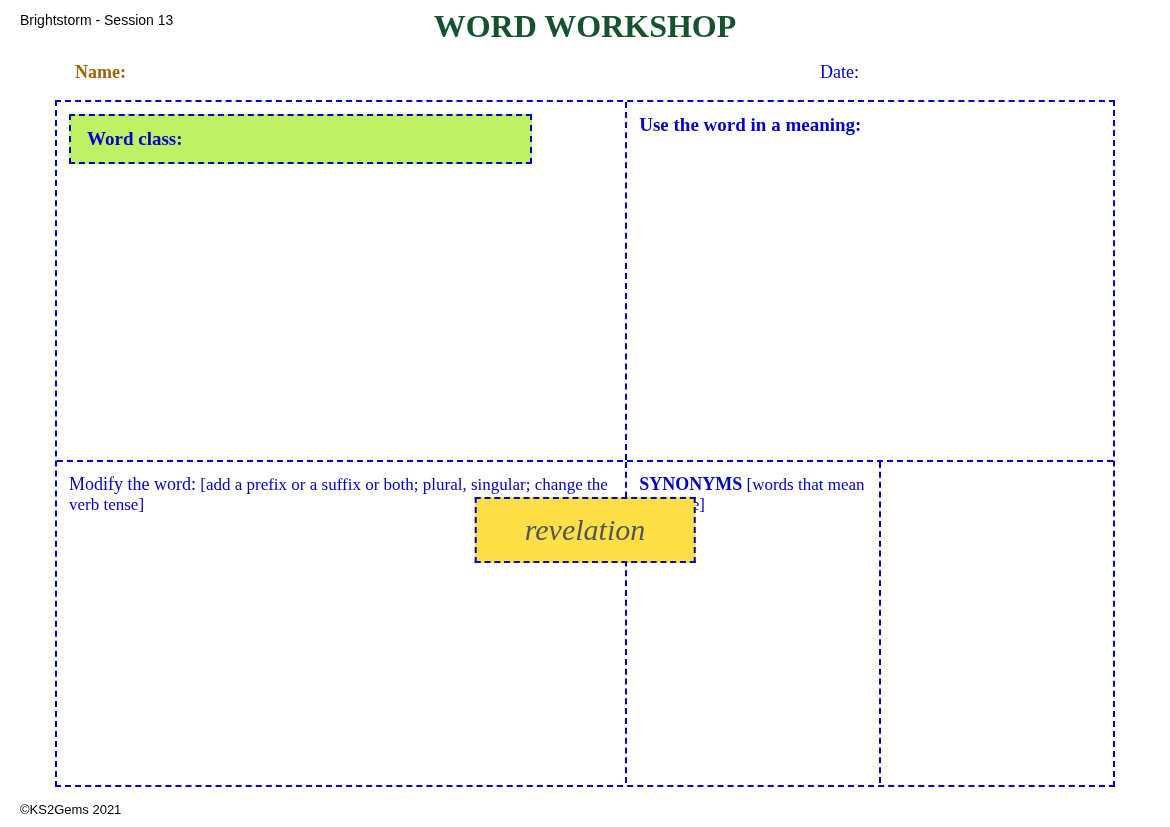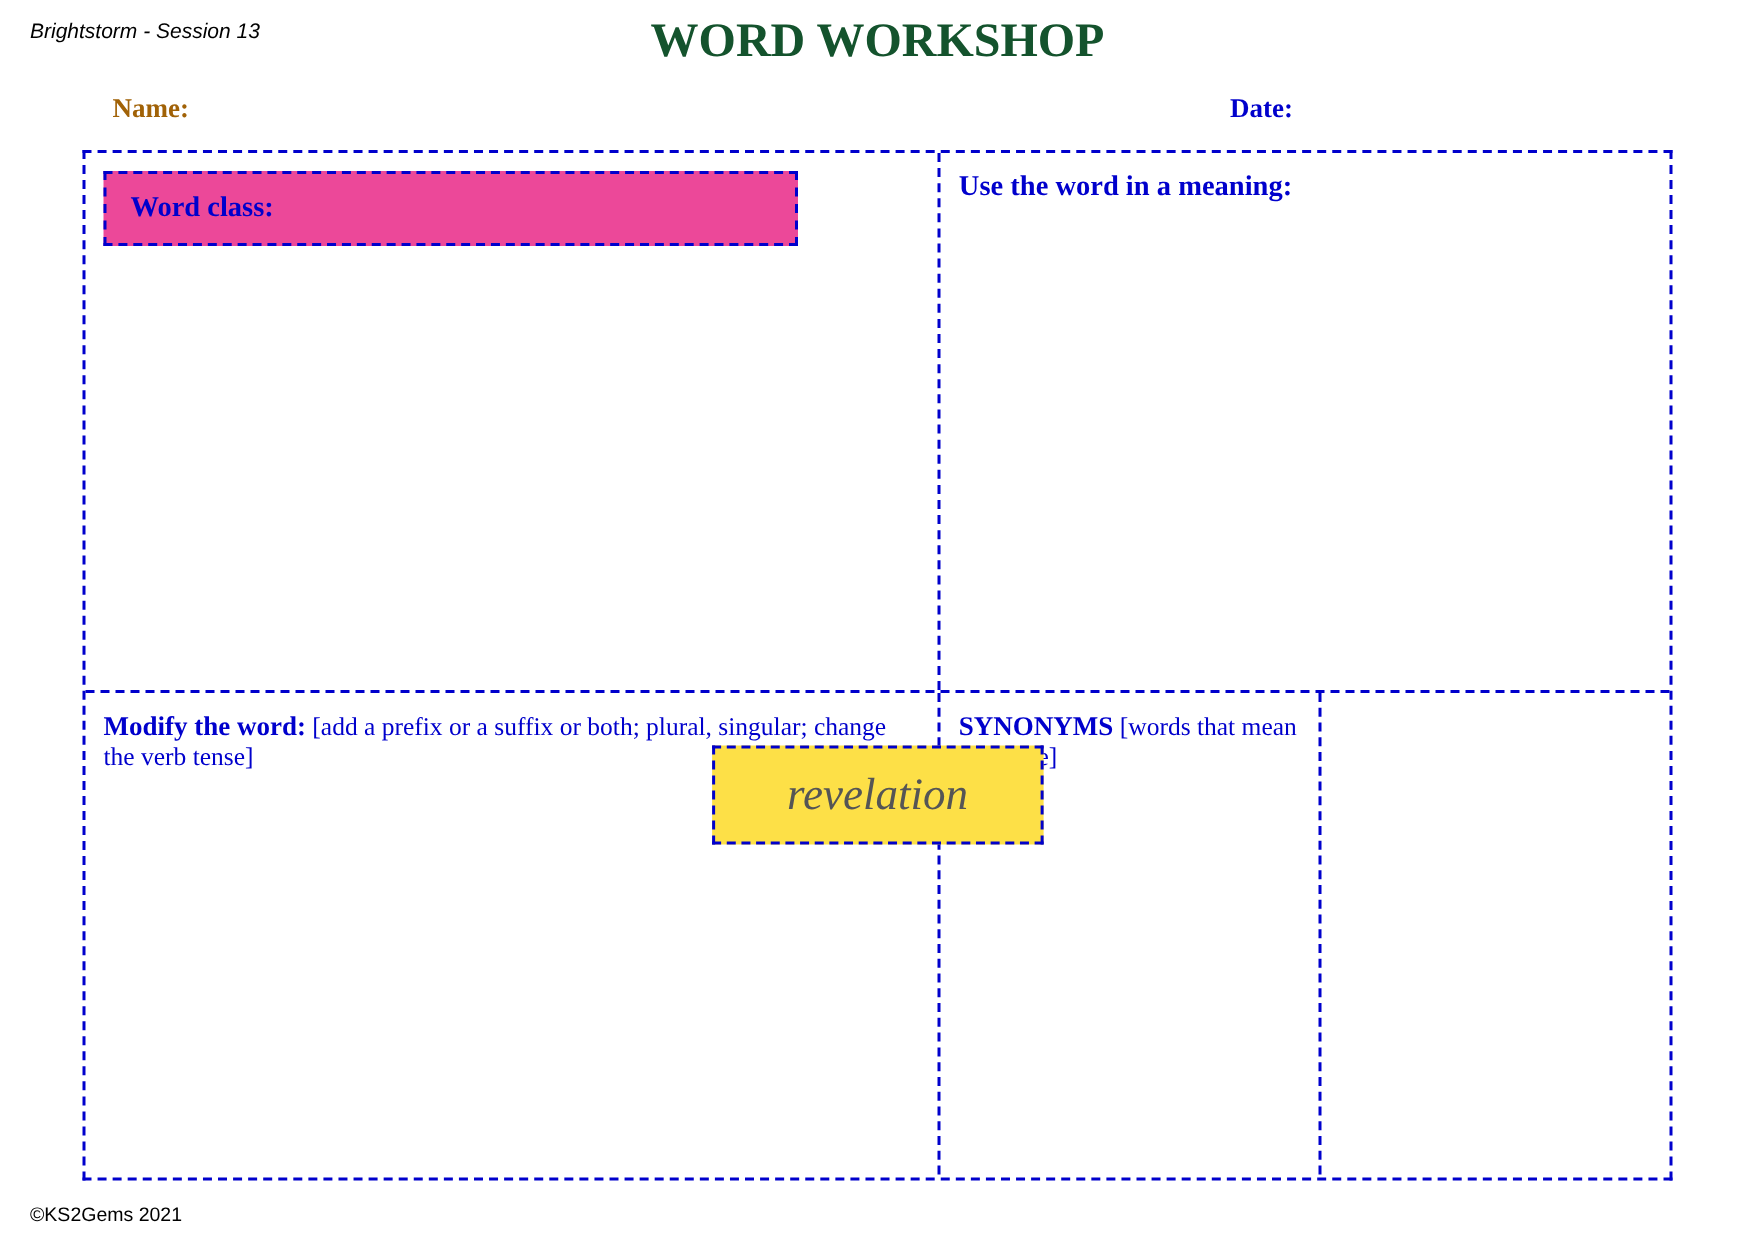--- a/index.html
+++ b/index.html
@@ -17,21 +17,20 @@
       overflow: hidden;
     }
 
     .page-session {
       position: absolute;
       top: 12px;
       left: 20px;
       font-size: 14px;
       color: #000000;
       font-family: Arial, sans-serif;
-      font-style: italic;
     }
 
     .page-title {
       position: absolute;
       top: 8px;
       left: 0;
       right: 0;
       text-align: center;
       font-size: 32px;
       font-weight: bold;
@@ -47,21 +46,21 @@
       color: #a16207;
       font-weight: bold;
     }
 
     .date-label {
       position: absolute;
       top: 62px;
       left: 820px;
       font-size: 18px;
       color: #0000cc;
-      font-weight: bold;
+      font-weight: normal;
     }
 
     .main-container {
       position: absolute;
       top: 100px;
       left: 55px;
       right: 55px;
       bottom: 40px;
       border: 2px dashed #0000cc;
     }
@@ -75,21 +74,21 @@
 
     .left-panel {
       width: 54%;
       border-right: 2px dashed #0000cc;
       padding: 12px;
       position: relative;
     }
 
     .word-class-box {
       border: 2px dashed #0000cc;
-      background: #ec4899;
+      background: #bef264;
       padding: 12px 16px;
       margin-bottom: 14px;
       width: 85%;
       min-height: 50px;
     }
 
     .word-class-label {
       font-size: 19px;
       font-weight: bold;
       color: #0000cc;
@@ -150,21 +149,21 @@
     }
 
     .modify-label {
       font-size: 17px;
       color: #0000cc;
       margin-bottom: 4px;
     }
 
     .modify-label strong {
       font-size: 18px;
-      font-weight: bold;
+      font-weight: normal;
     }
 
     .synonyms-panel {
       width: 24%;
       border-right: 2px dashed #0000cc;
       padding: 12px;
     }
 
     .synonyms-label {
       font-size: 17px;

